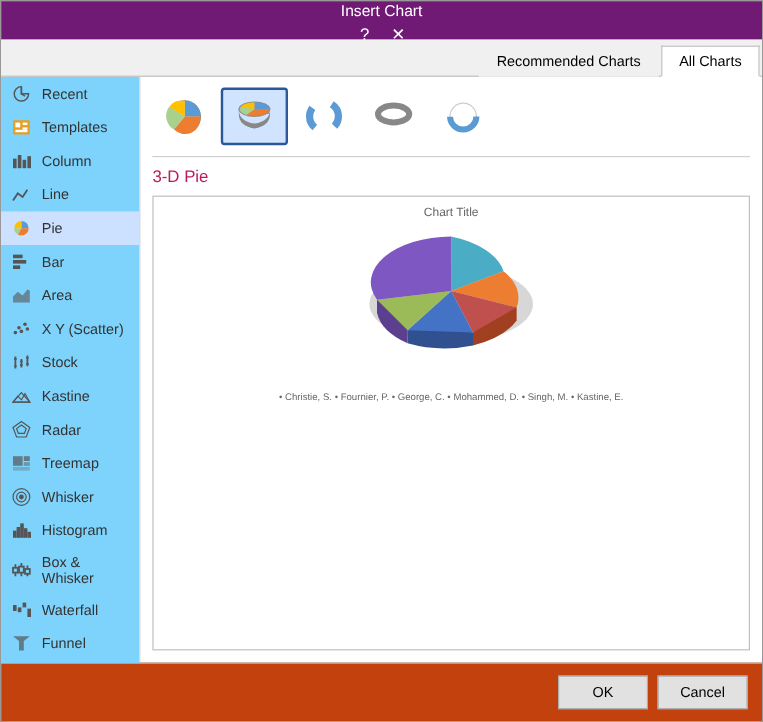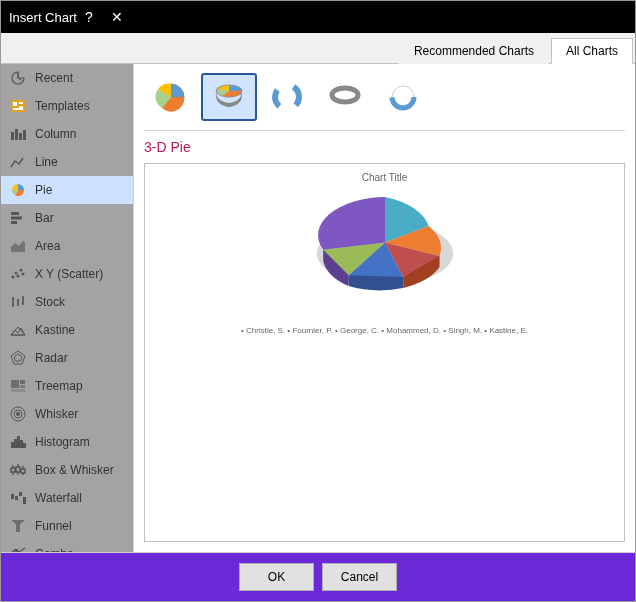--- a/index.html
+++ b/index.html
@@ -9,27 +9,28 @@
       width: 636px;
       height: 602px;
       background: #fff;
       border: 1px solid #999;
       box-shadow: 3px 3px 10px rgba(0,0,0,0.3);
       display: flex;
       flex-direction: column;
     }
 
     .title-bar {
-      background: #000000;
+      background: #701a75;
       color: #fff;
       height: 32px;
       display: flex;
       align-items: center;
       padding: 0 8px;
       flex-shrink: 0;
+      flex-direction: column;
     }
 
     .title-bar-title { font-size: 13px; font-weight: normal; }
 
     .title-bar-controls { display: flex; gap: 4px; }
 
     .title-bar-btn {
       width: 24px; height: 24px;
       background: transparent;
       border: none;
@@ -65,23 +66,23 @@
       border-bottom-color: #fff;
     }
 
     .content-area {
       display: flex;
       flex: 1;
       overflow: hidden;
     }
 
     .sidebar {
-      width: 133px;
+      width: 116px;
       border-right: 1px solid #d0d0d0;
-      background: #a3a3a3;
+      background: #7dd3fc;
       overflow-y: auto;
       flex-shrink: 0;
     }
 
     .sidebar-item {
       display: flex;
       align-items: center;
       padding: 5px 8px;
       cursor: pointer;
       gap: 8px;
@@ -159,25 +160,25 @@
 
     .legend {
       font-size: 8px;
       color: #666;
       margin-top: 19px;
       text-align: center;
     }
 
     .footer {
       display: flex;
-      justify-content: center;
+      justify-content: flex-end;
       gap: 8px;
       padding: 10px 12px;
       border-top: 1px solid #d0d0d0;
-      background: #6d28d9;
+      background: #c2410c;
       flex-shrink: 0;
     }
 
     .footer-btn {
       min-width: 75px;
       height: 28px;
       padding: 0 16px;
       font-size: 12px;
       cursor: pointer;
       border: 1px solid #adadad;

